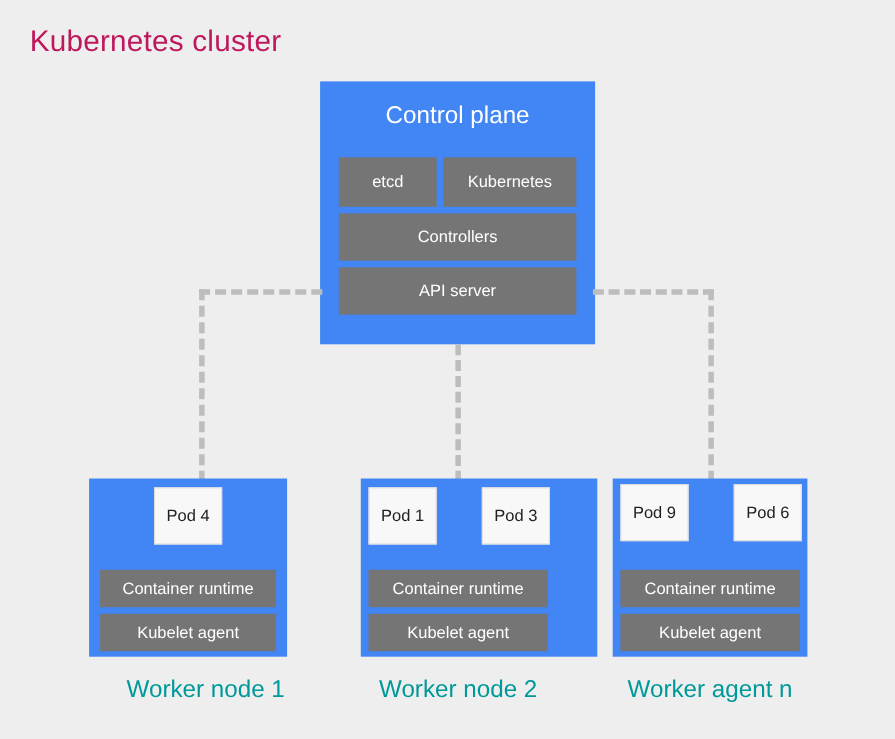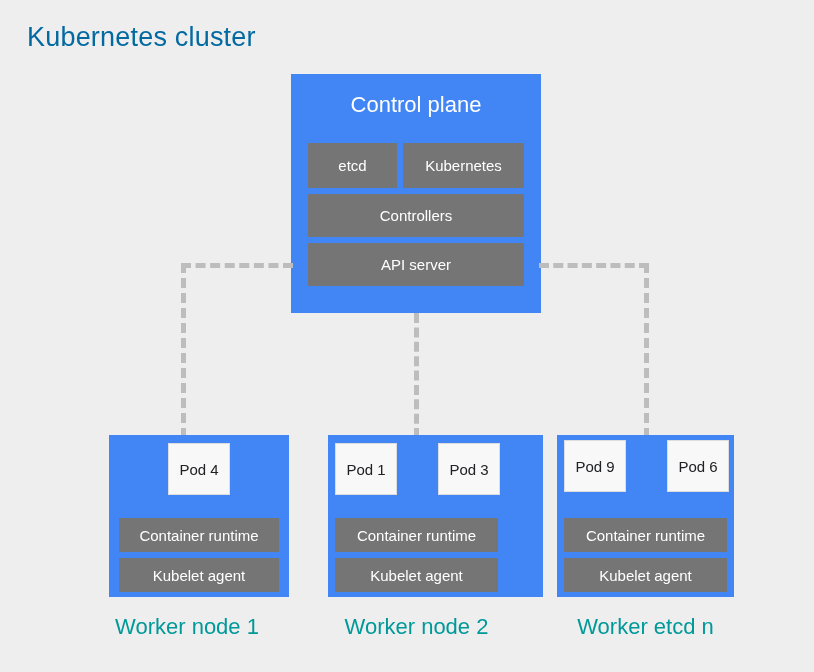--- a/index.html
+++ b/index.html
@@ -18,21 +18,21 @@
     width: 814px;
     height: 672px;
   }
 
   
   .page-title {
     position: absolute;
     left: 27px;
     top: 22px;
     font-size: 27px;
-    color: #0369a1;
+    color: #be185d;
     letter-spacing: 0.2px;
     white-space: nowrap;
   }
 
   
   .control-plane {
     position: absolute;
     left: 291px;
     top: 74px;
     width: 250px;
@@ -86,21 +86,21 @@
   .conn-right-h { left: 539px; top: 263px; width: 110px; }
   .conn-right-v { left: 644px; top: 263px; height: 175px; }
 
   
   .node {
     position: absolute;
     background: #4285f4;
     top: 435px;
     height: 162px;
   }
-  .node-1 { left: 109px;  width: 180px; }
+  .node-1 { left: 81px;  width: 180px; }
   .node-2 { left: 328px; width: 177px; padding-left: 38px; }
   .node-n { left: 557px; width: 177px; }
 
   .pod {
     position: absolute;
     background: #f8f8f8;
     border: 1px solid #dddddd;
     color: #202124;
     font-size: 15px;
     display: flex;
@@ -185,15 +185,15 @@
 
   <div class="node node-n">
     <div class="pod nn-pod2">Pod 9</div>
     <div class="pod nn-pod6">Pod 6</div>
     <div class="node-bar nn-cr">Container runtime</div>
     <div class="node-bar nn-ka">Kubelet agent</div>
   </div>
 
   <div class="node-caption cap-1">Worker node 1</div>
   <div class="node-caption cap-2">Worker node 2</div>
-  <div class="node-caption cap-n">Worker etcd n</div>
+  <div class="node-caption cap-n">Worker agent n</div>
 
 </div>
 
 </body></html>

